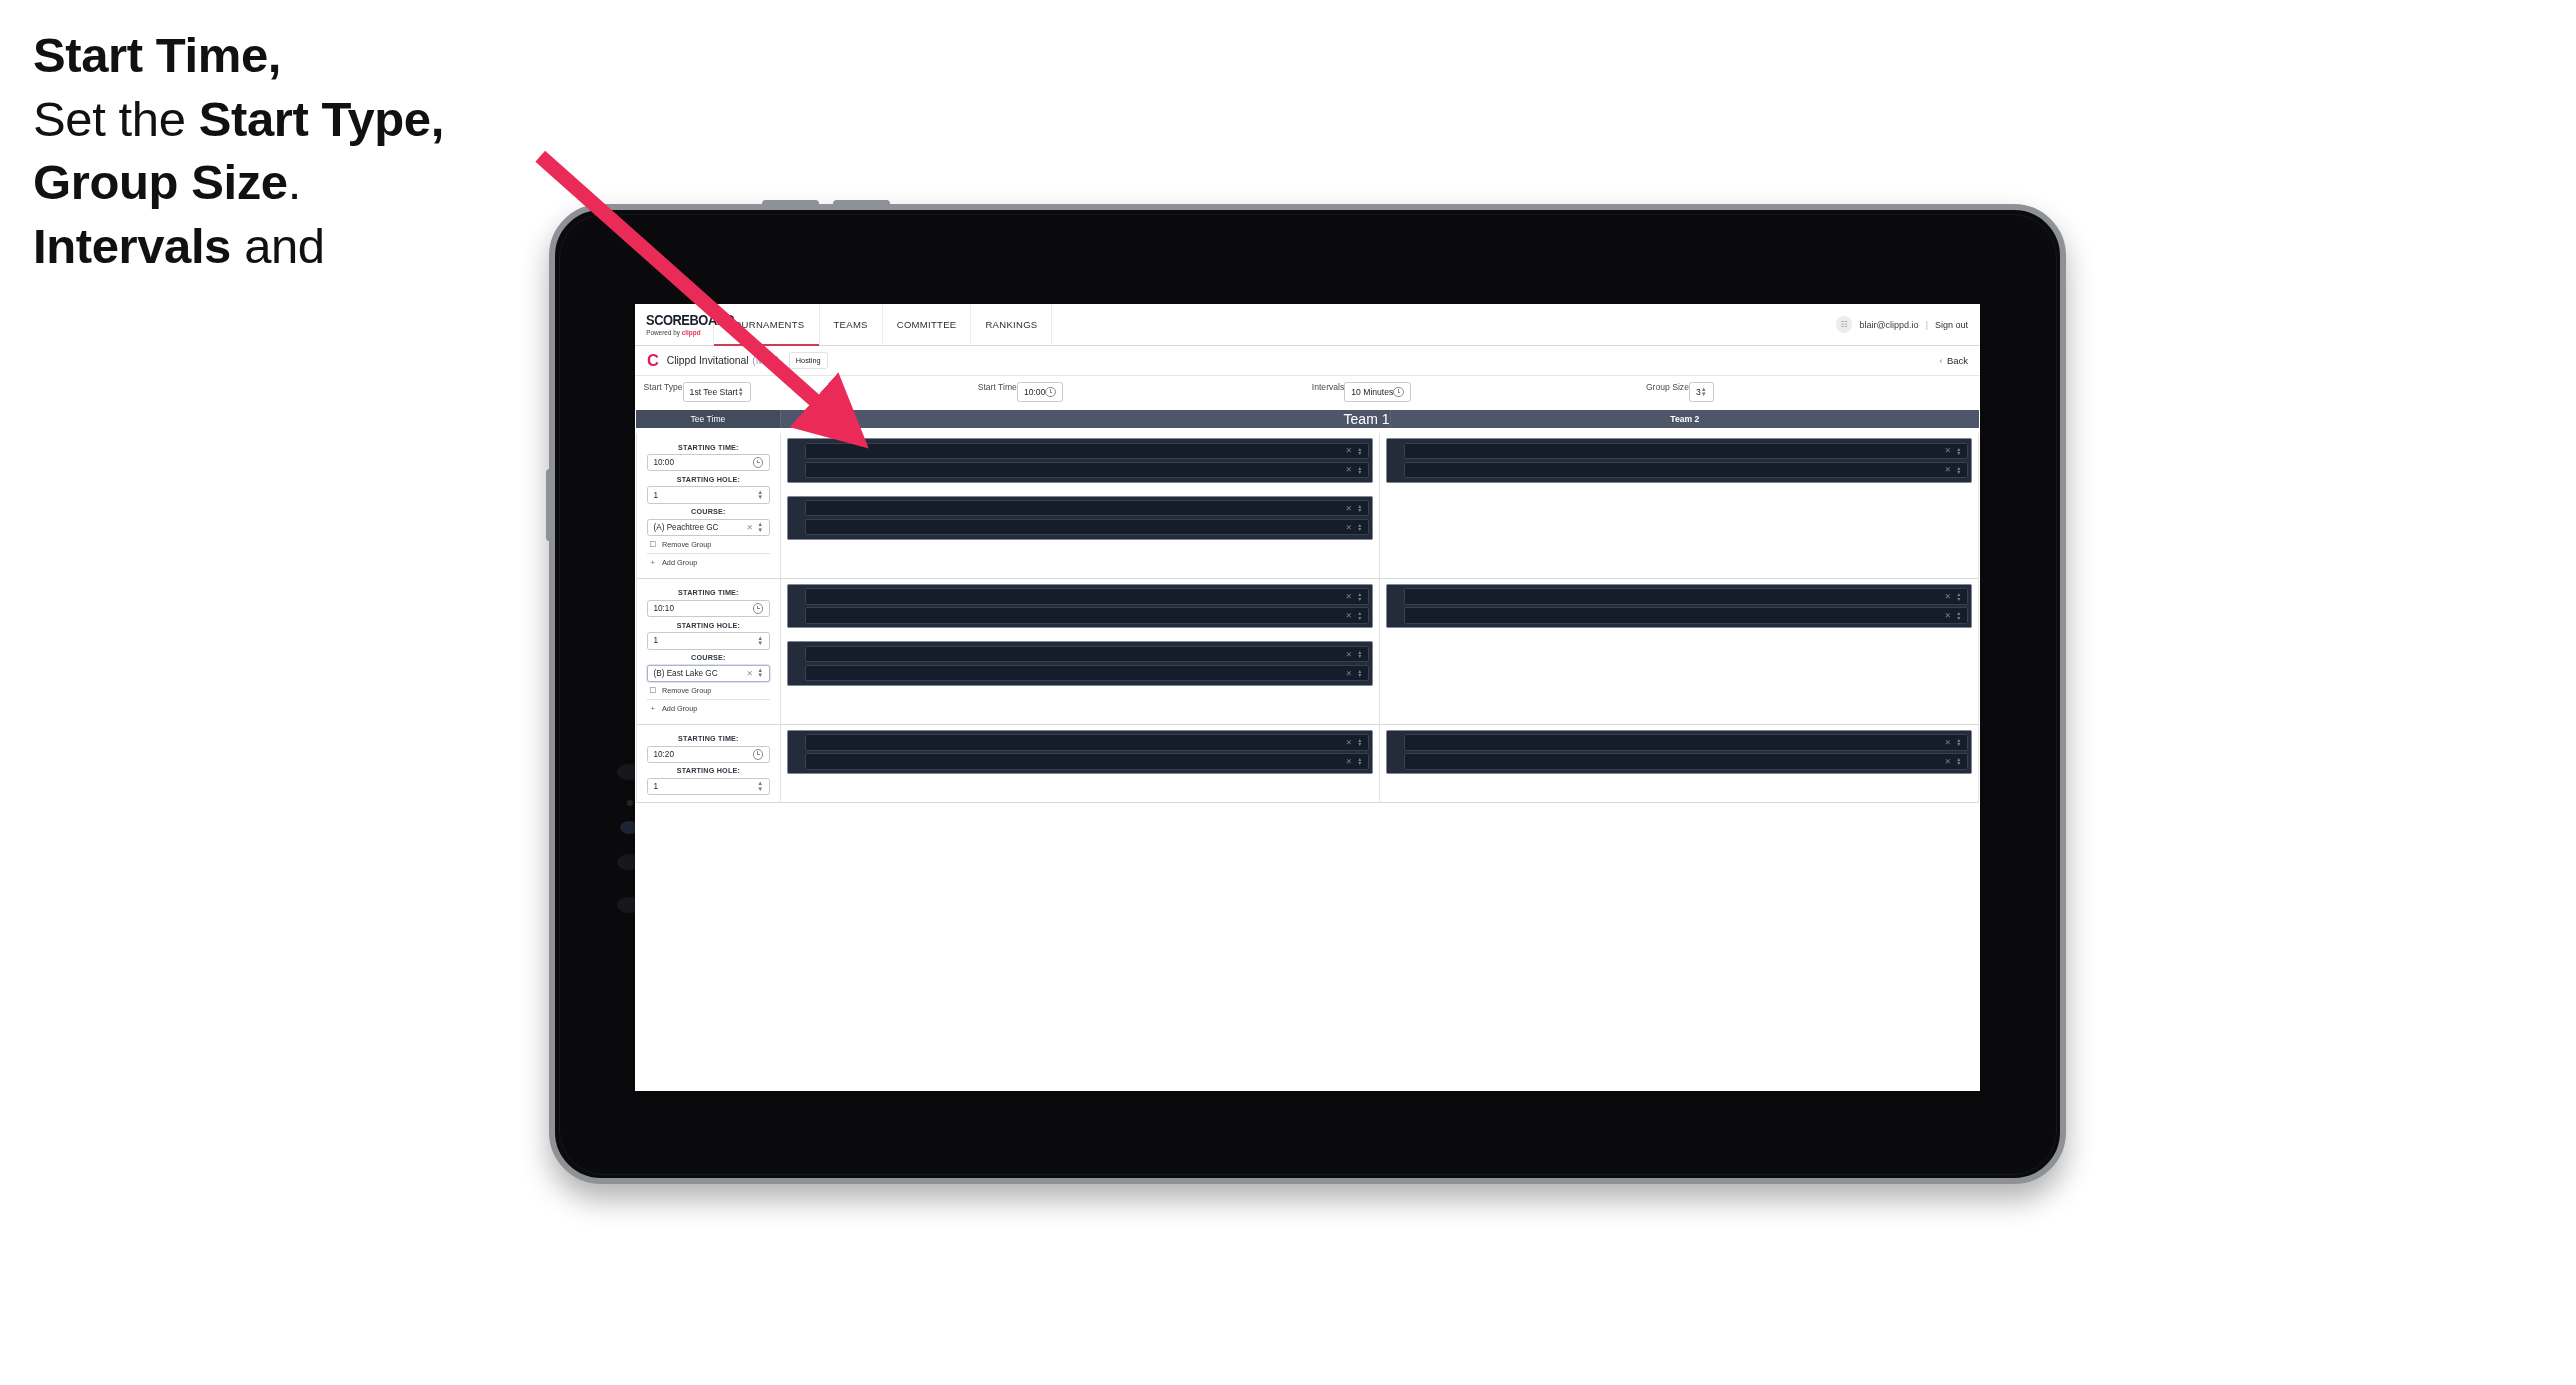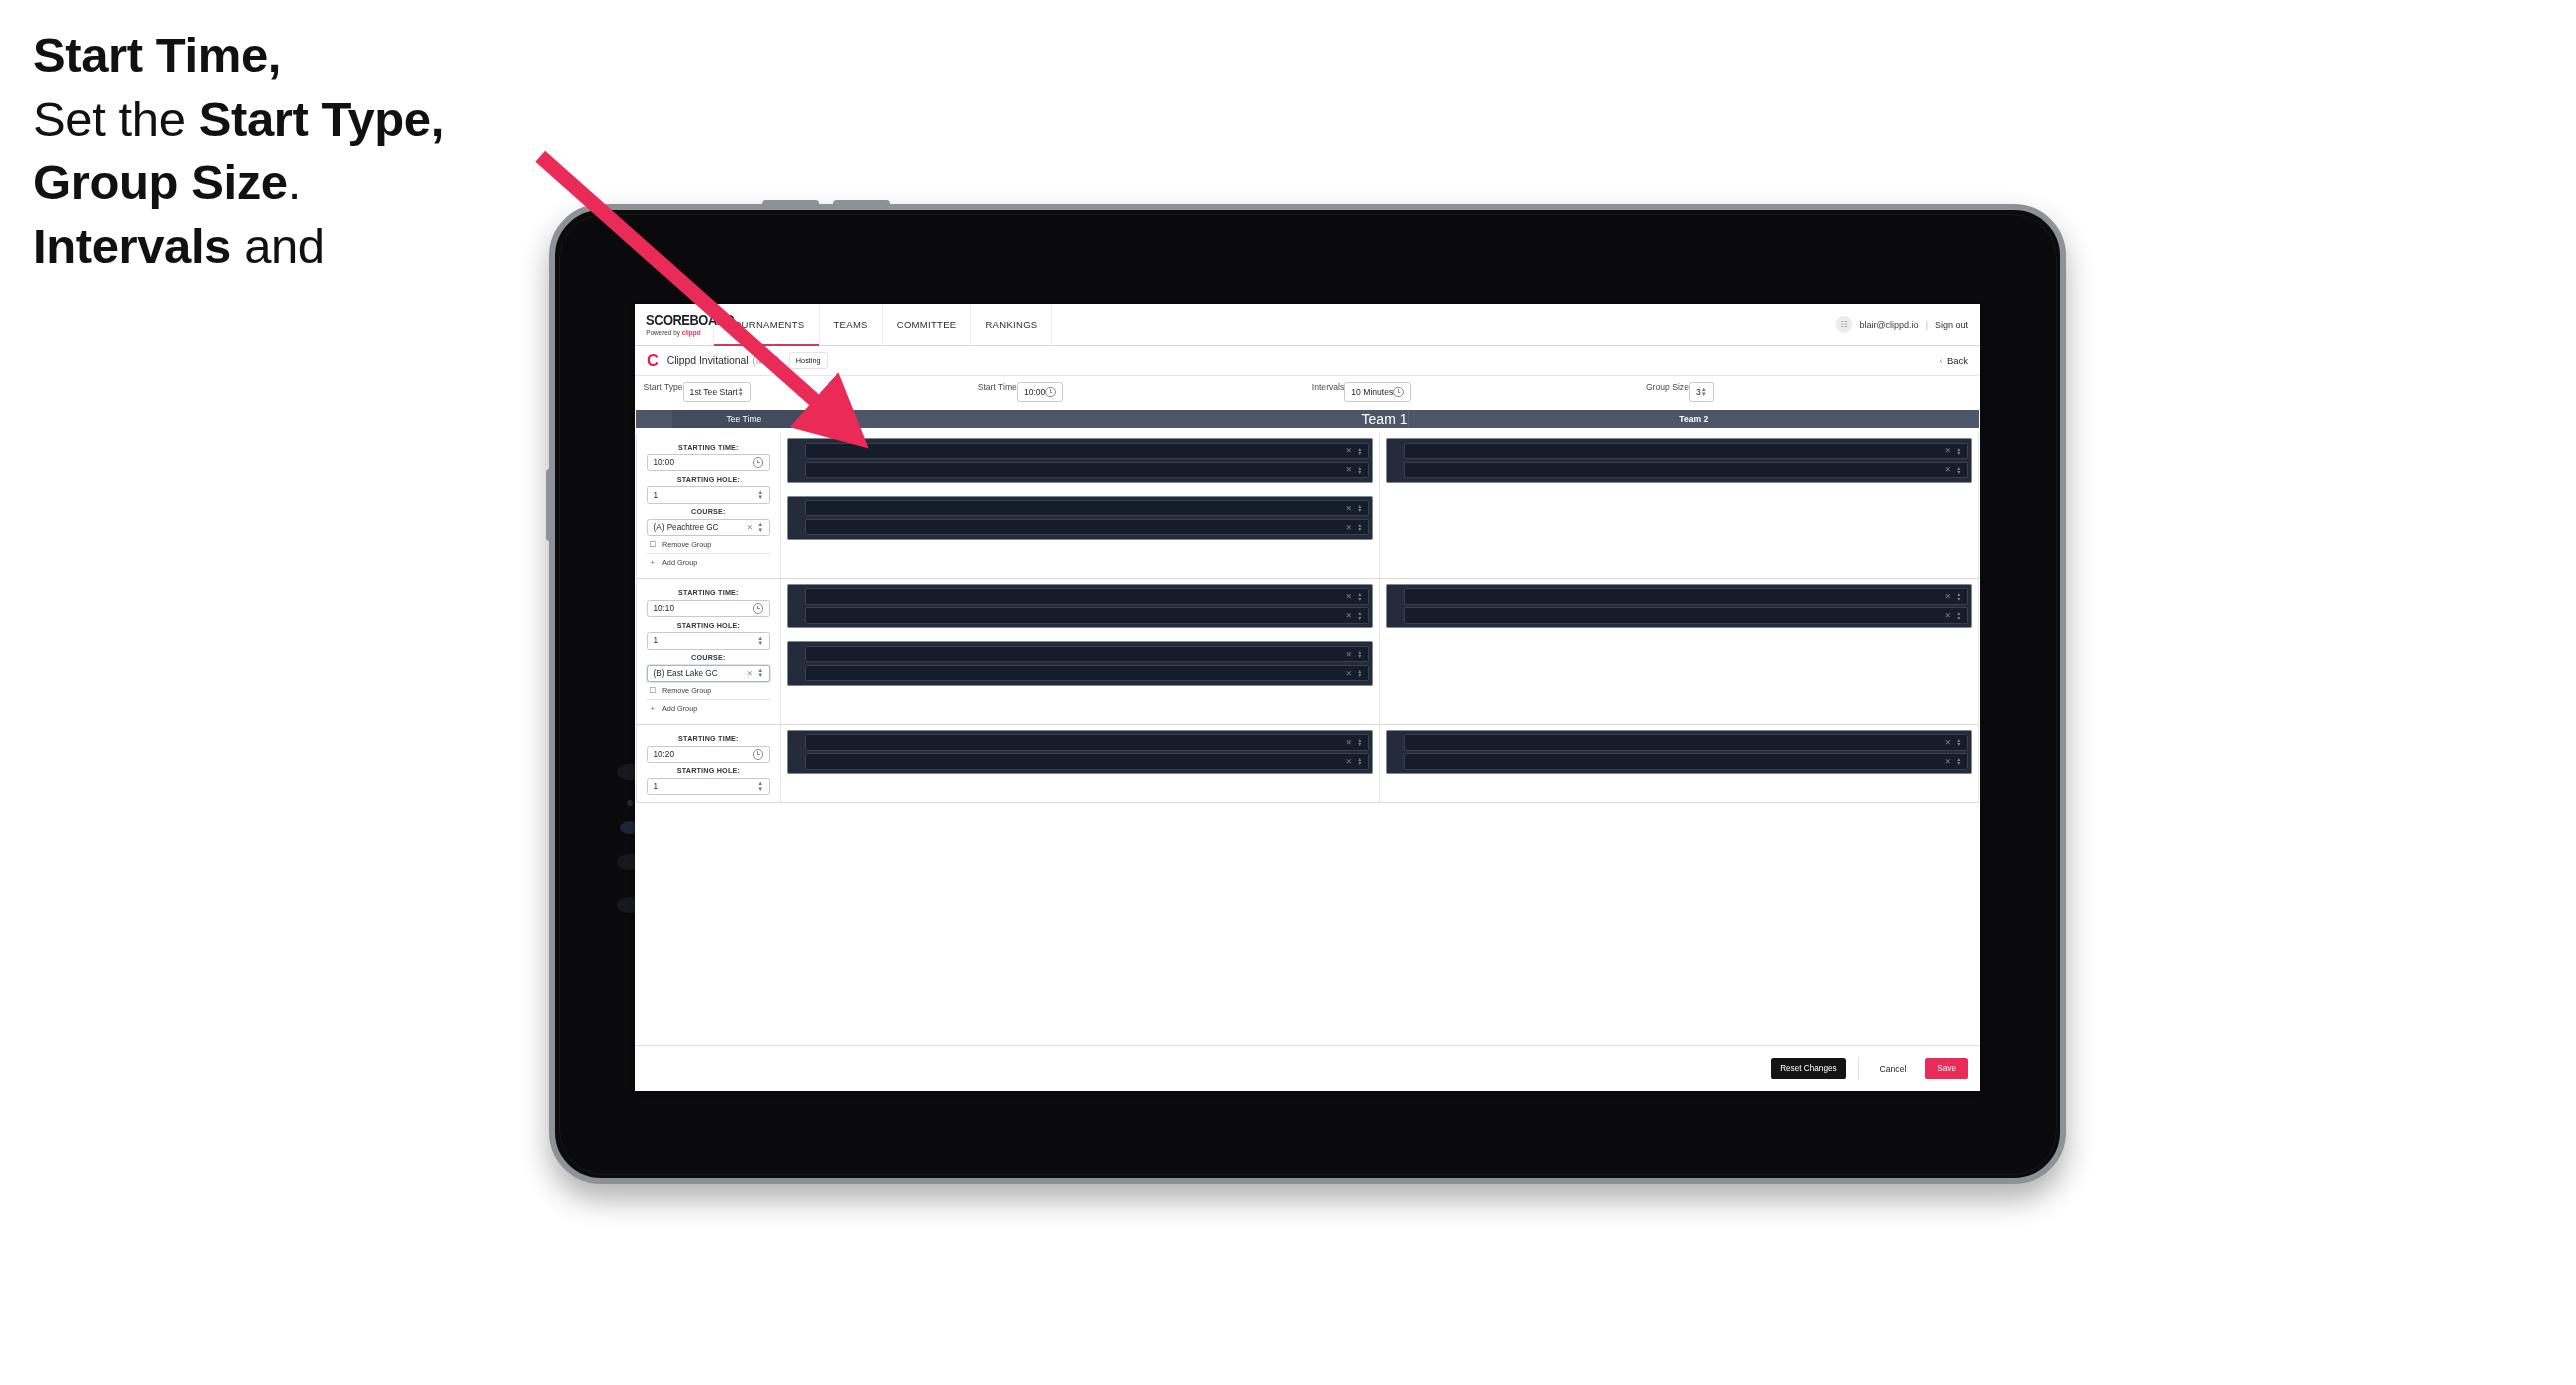--- a/index.html
+++ b/index.html
@@ -129,21 +129,21 @@
   }
   .clock:after{
     content:"";position:absolute;left:3.5px;top:1.4px;width:0.9px;height:3.1px;background:#8b8b8b;
   }
   .clock:before{
     content:"";position:absolute;left:3.6px;top:4px;width:2.4px;height:0.9px;background:#8b8b8b;
   }
 
   
   .thead{display:flex;background:#4e5769;color:#fff;height:18px;align-items:center;margin:0 0.9px;}
-  .th-tee{width:144px;text-align:center;font-size:8.6px;background:#434c5d;height:18px;line-height:18px;margin-left:36px;}
+  .th-tee{width:144px;text-align:center;font-size:8.6px;background:#434c5d;height:18px;line-height:18px;}
   .th-t1{flex:1;text-align:right;font-size:14px;border-left:0.9px solid #5c real;border-left:0.9px solid #5c6575;height:18px;line-height:18px;padding-left:20px;}
   .th-t2{flex:1;text-align:center;font-size:8.6px;border-left:0.9px solid #5c6575;height:18px;line-height:18px;font-weight:bold;}
 
   
   .tbody{border-left:0.9px solid #e3e3e3;border-right:0.9px solid #e3e3e3;margin:0 0.9px;}
   .teerow{display:flex;border-bottom:0.9px solid #d9d9d9;}
   .teecell{
     width:144px;padding:6px 10.4px 7px 10.4px;box-sizing:border-box;
     border-right:0.9px solid #e3e3e3;display:flex;flex-direction:column;align-items:center;
   }
@@ -517,26 +517,20 @@
                   <i>▲</i>
                   <i>▼</i>
                 </span>
               </div>
             </div>
           </div>
         </div>
       </div>
   </div>
 
-  <div class="footer">
-    <div class="btn-reset">Reset Changes</div>
-    <div class="fsep"></div>
-    <div class="btn-cancel">Cancel</div>
-    <div class="btn-save">Save</div>
-  </div>
 </div>
 
 <svg class="arrow-wrap" viewBox="0 0 2985 1606">
   <defs>
     <marker id="ah" markerWidth="5" markerHeight="5" refX="1.4" refY="2.5" orient="auto">
       <path d="M0,0 L5,2.5 L0,5 z" fill="#ea2a57"></path>
     </marker>
   </defs>
   <line id="arrowline" x1="626" y1="181" x2="961" y2="479" stroke="#ea2a57" stroke-width="17" marker-end="url(#ah)"></line>
 </svg>

